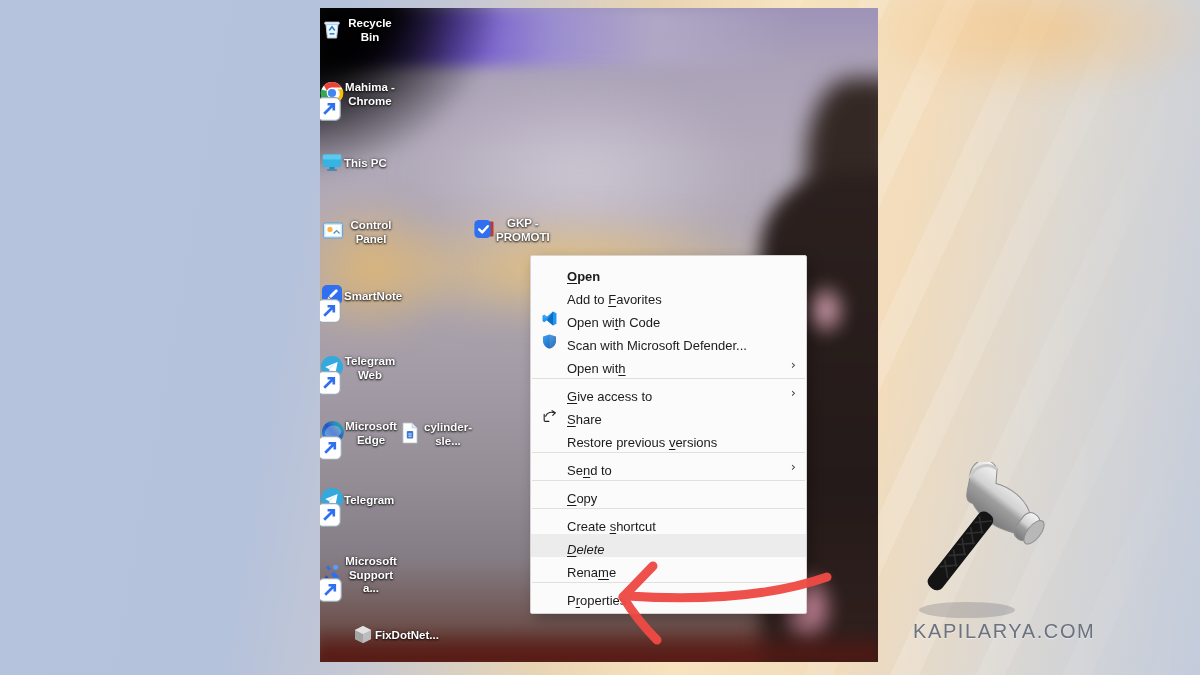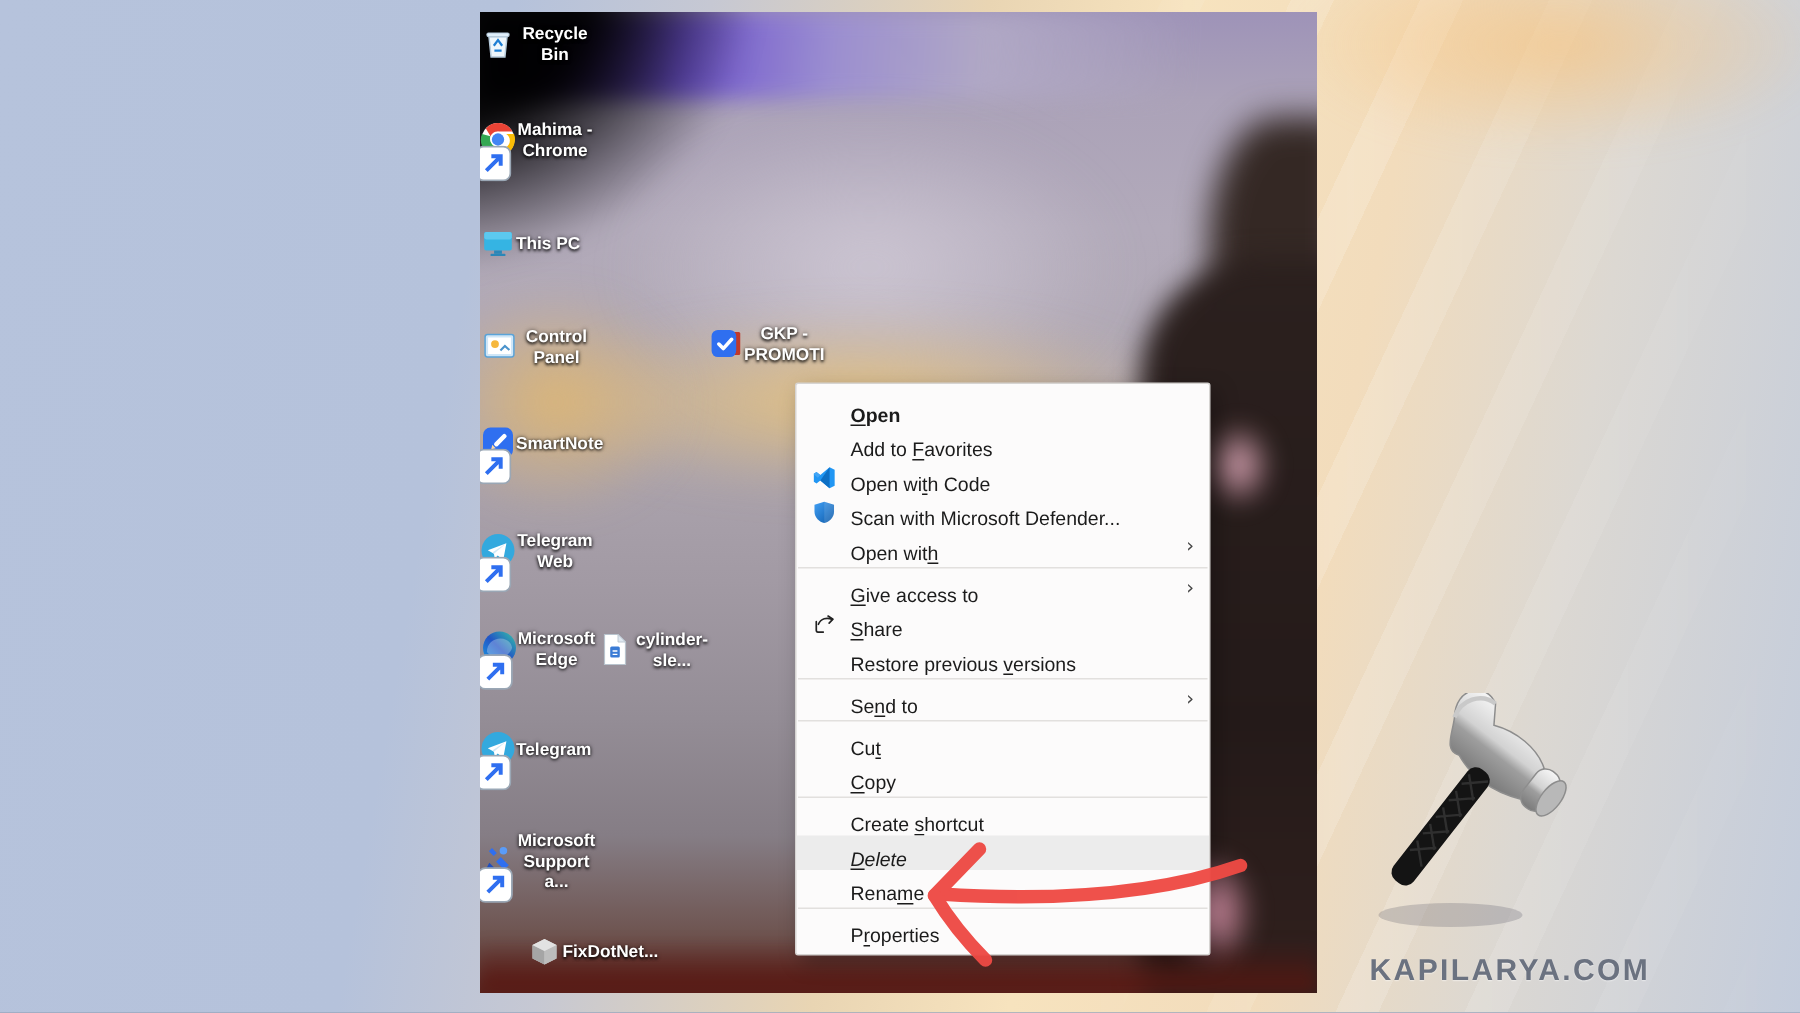--- a/index.html
+++ b/index.html
@@ -70,23 +70,22 @@
     position:absolute;right:10px;top:50%;transform:translateY(-54%);
     font-size:13px;color:#444;font-family:"DejaVu Sans",sans-serif;
   }
   .menu-sep{height:1px;background:#e2e0de;margin:2px 1px;}
   
   #red-arrow{position:absolute;left:0;top:0;width:558px;height:654px;z-index:8;pointer-events:none;}
   
   #watermark{position:absolute;left:905px;top:462px;width:210px;height:200px;z-index:3;}
   #wm-text{
     position:absolute;left:8px;top:158px;width:200px;
-    font-size:20px;font-weight:700;letter-spacing:1.6px;color:#6b7280;
+    font-size:20px;font-weight:400;letter-spacing:1.6px;color:#6b7280;
     text-shadow:0 1px 1px rgba(255,255,255,.5);
-    margin-top:16px;
   }
 </style>
 </head>
 <body>
 
 <div id="page">
   <div id="streaks"></div>
   <div id="warm-top"></div>
 
   <div id="desktop">
@@ -333,23 +332,20 @@
         </div>
         <div class="menu-item">
           <span><span>Restore previous </span><span class="u">v</span><span>ersions</span></span>
         </div>
         <div class="menu-sep"></div>
         <div class="menu-item">
           <span><span>Se</span><span class="u">n</span><span>d to</span></span>
           <span class="chev">›</span>
         </div>
         <div class="menu-sep"></div>
-        <div class="menu-item">
-          <span><span>Cu</span><span class="u">t</span><span></span></span>
-        </div>
         <div class="menu-item">
           <span><span></span><span class="u">C</span><span>opy</span></span>
         </div>
         <div class="menu-sep"></div>
         <div class="menu-item">
           <span><span>Create </span><span class="u">s</span><span>hortcut</span></span>
         </div>
         <div class="menu-item hl">
           <span><span></span><span class="u">D</span><span>elete</span></span>
         </div>

